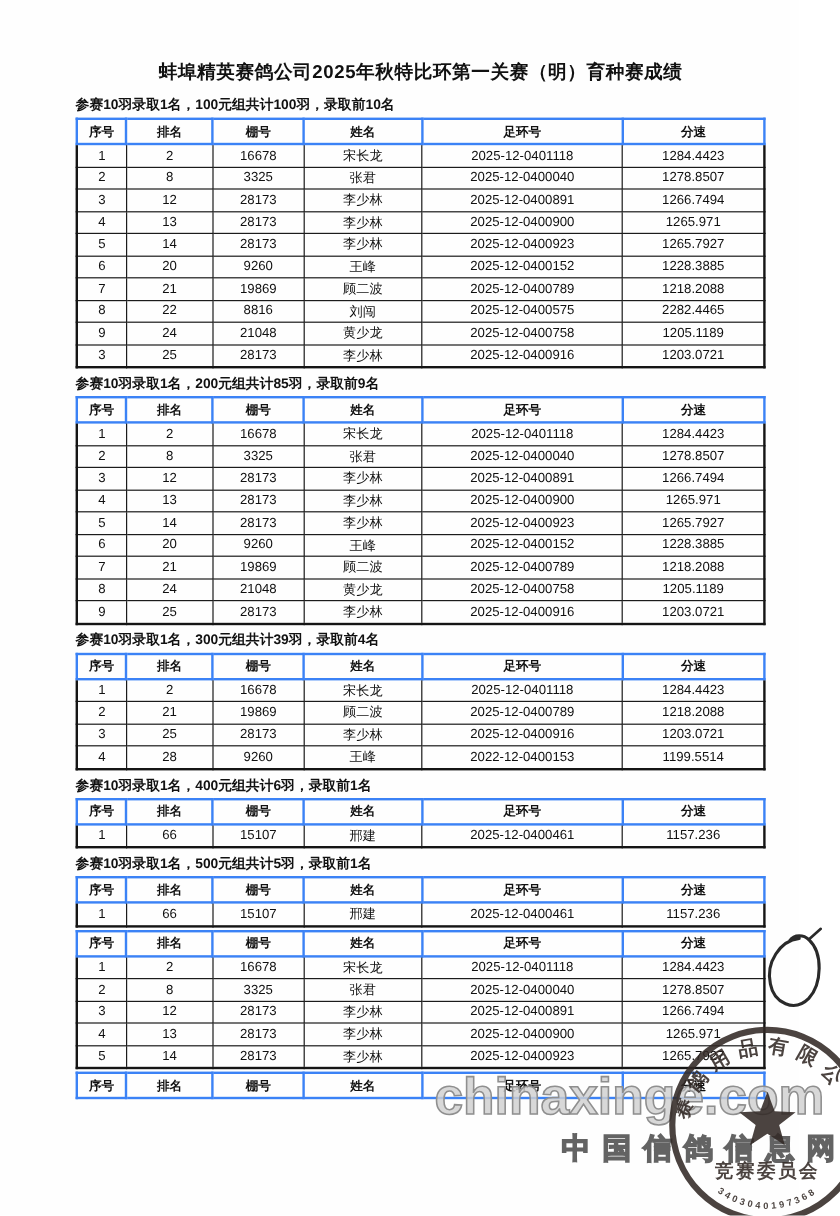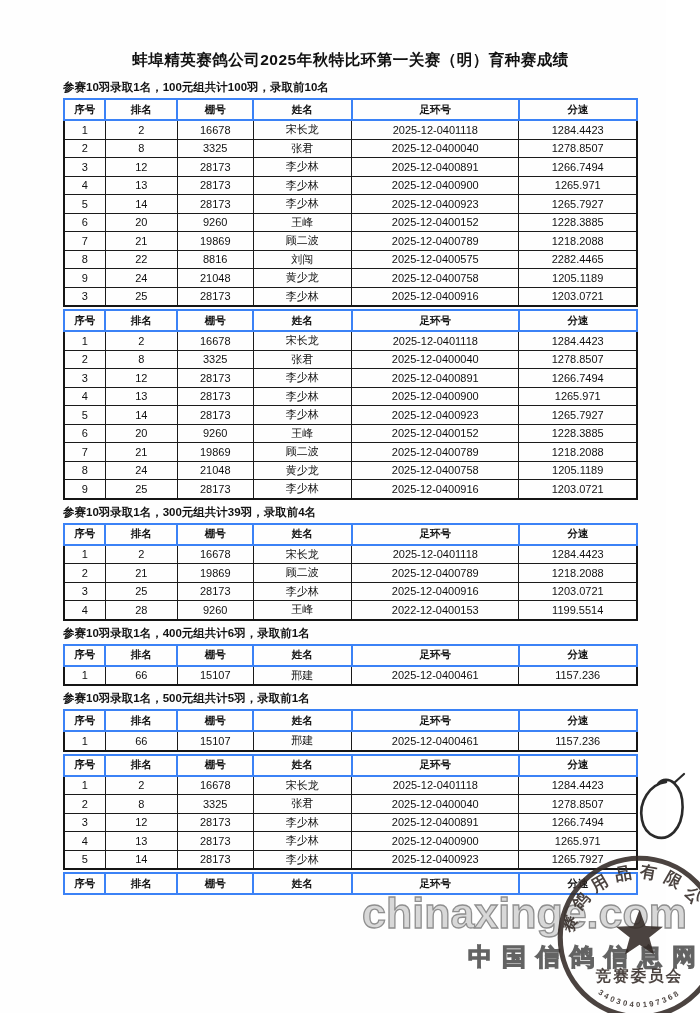--- a/index.html
+++ b/index.html
@@ -142,20 +142,21 @@
                 <td>28173</td>
                 <td>李少林</td>
                 <td>2025-12-0400916</td>
                 <td>1203.0721</td>
               </tr>
             </tbody>
     </table>
   </div>
 
   <div class="section">
+    <div class="section-subtitle">参赛10羽录取1名，200元组共计85羽，录取前9名</div>
     <table class="results">
       <colgroup>
         <col class="c0">
               <col class="c1">
               <col class="c2">
         <col class="c3">
               <col class="c4">
               <col class="c5">
       </colgroup>
       <thead>

